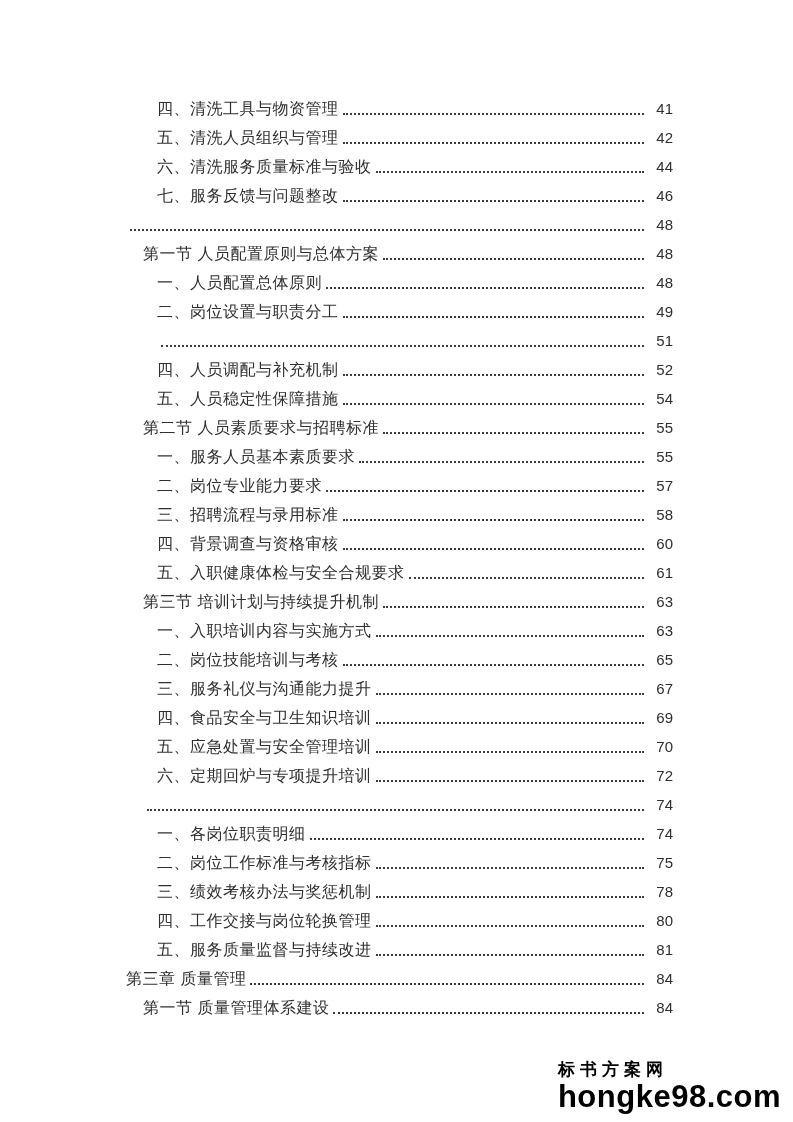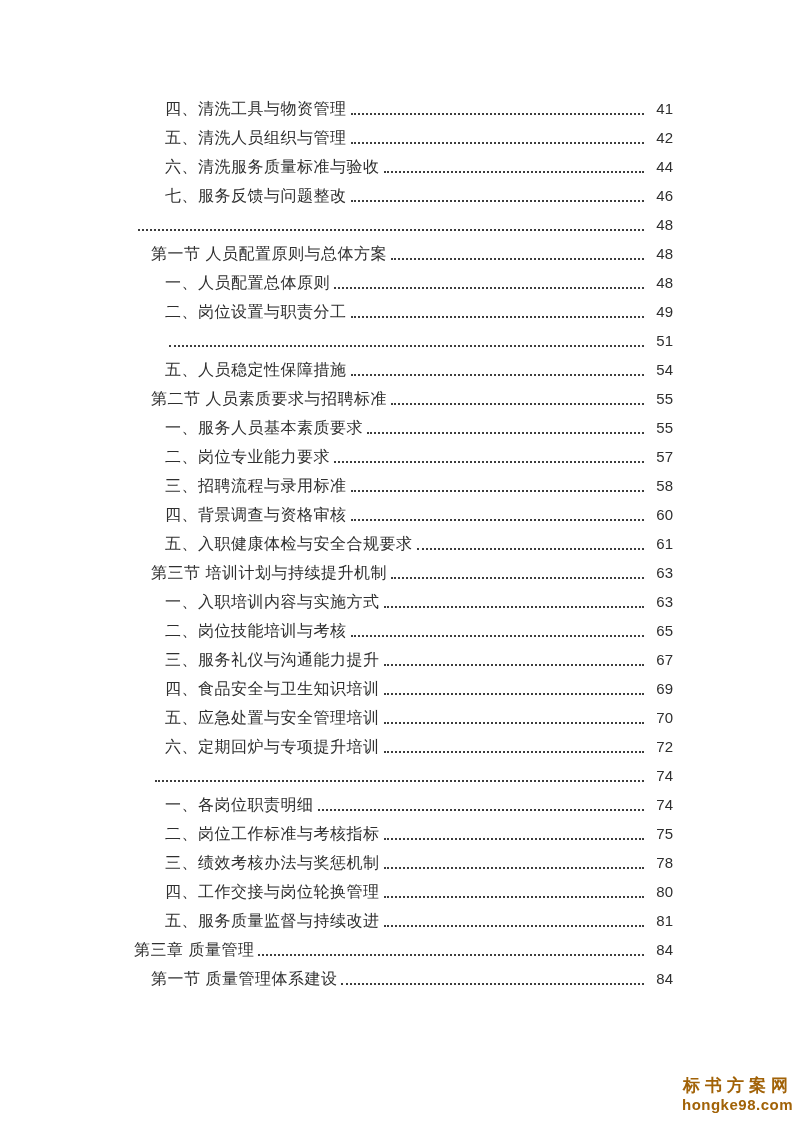--- a/index.html
+++ b/index.html
@@ -12,21 +12,21 @@
     width: 793px;
     height: 1122px;
     background: #ffffff;
     overflow: hidden;
     font-family: "Liberation Sans", "DejaVu Sans", sans-serif;
     color: #2f2f2f;
   }
   .toc {
     position: absolute;
     top: 0;
-    left: 16px;
+    left: 8px;
     right: 0;
     padding: 94px 120px 0 118px;
   }
   .toc-row {
     display: flex;
     height: 29px;
     line-height: 29px;
     font-size: 16px;
     white-space: nowrap;
   }
@@ -50,34 +50,34 @@
     border-bottom: 2px dotted #3d3d3d;
   }
   .toc-page {
     flex: 0 0 auto;
     min-width: 24px;
     text-align: right;
     font-size: 15px;
   }
   .watermark {
     position: absolute;
-    right: 0;
+    right: 12px;
     bottom: 10px;
-    text-align: right;
-    color: #a16207;
+    text-align: left;
+    color: #000000;
     line-height: 1;
   }
   .wm-cn {
     font-size: 17px;
     font-weight: bold;
     letter-spacing: 5px;
     margin-bottom: 3px;
   }
   .wm-en {
-    font-size: 15px;
+    font-size: 31px;
     font-weight: bold;
     letter-spacing: 0.5px;
   }
 </style>
 </head>
 <body>
 
 <div class="page">
 
   <div class="toc" id="toc">
@@ -116,20 +116,25 @@
       <span class="toc-page">48</span>
     </div>
       <div class="toc-row item">
       <span class="toc-label">二、岗位设置与职责分工</span>
       <span class="toc-leader"></span>
       <span class="toc-page">49</span>
     </div>
       <div class="toc-row item">
       <span class="toc-leader"></span>
       <span class="toc-page">51</span>
+    </div>
+      <div class="toc-row item">
+      <span class="toc-label">四、人员调配与补充机制</span>
+      <span class="toc-leader"></span>
+      <span class="toc-page">52</span>
     </div>
       <div class="toc-row item">
       <span class="toc-label">五、人员稳定性保障措施</span>
       <span class="toc-leader"></span>
       <span class="toc-page">54</span>
     </div>
       <div class="toc-row section">
       <span class="toc-label">第二节 人员素质要求与招聘标准</span>
       <span class="toc-leader"></span>
       <span class="toc-page">55</span>

